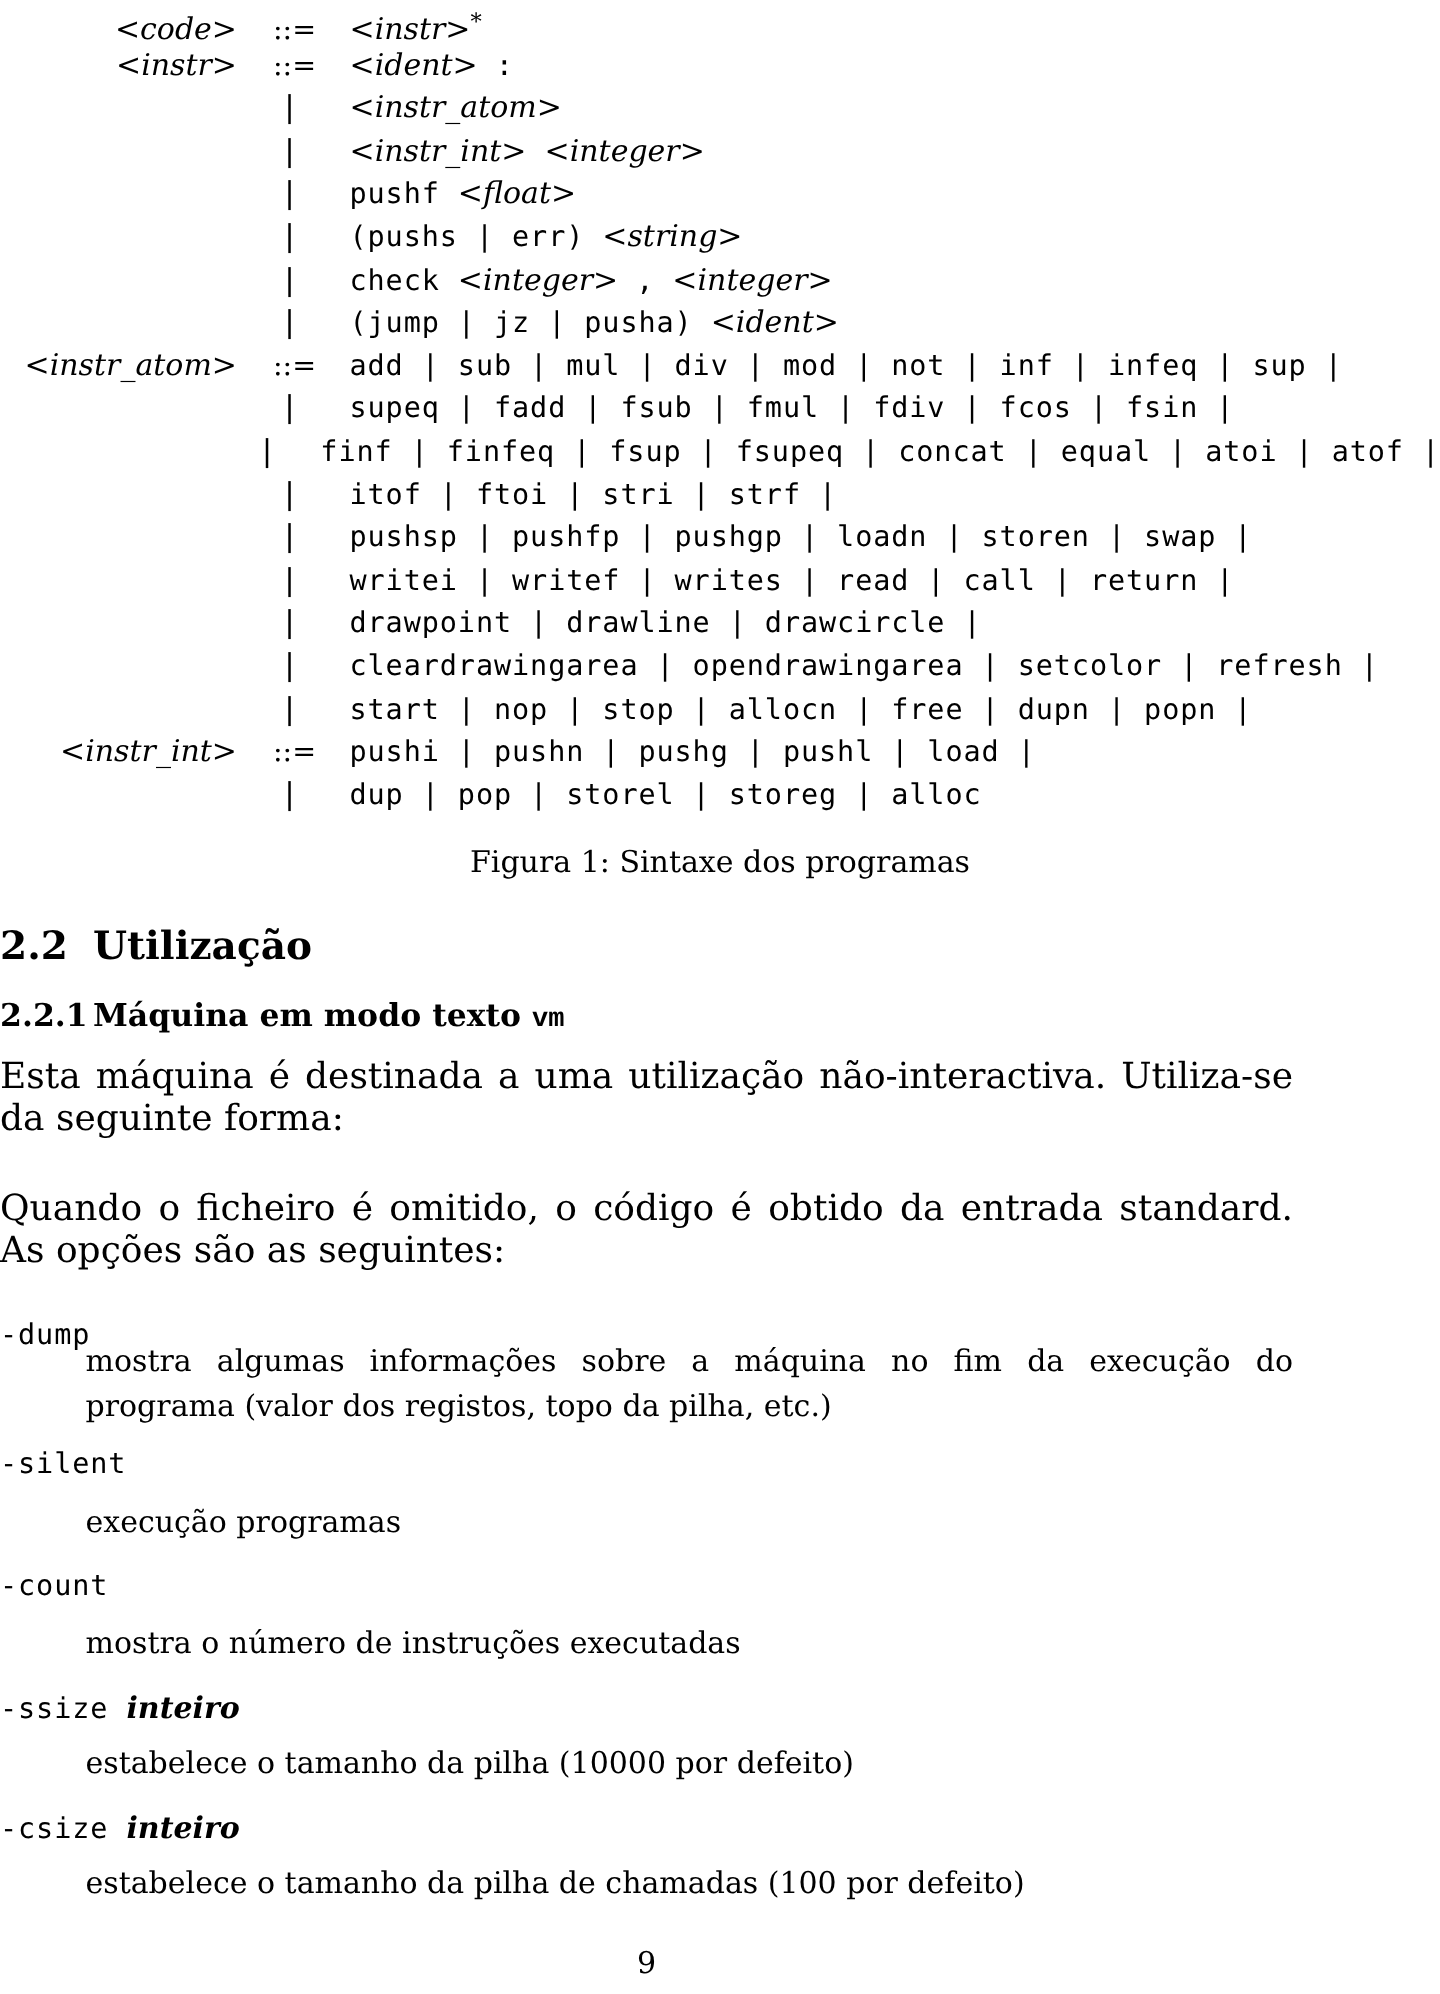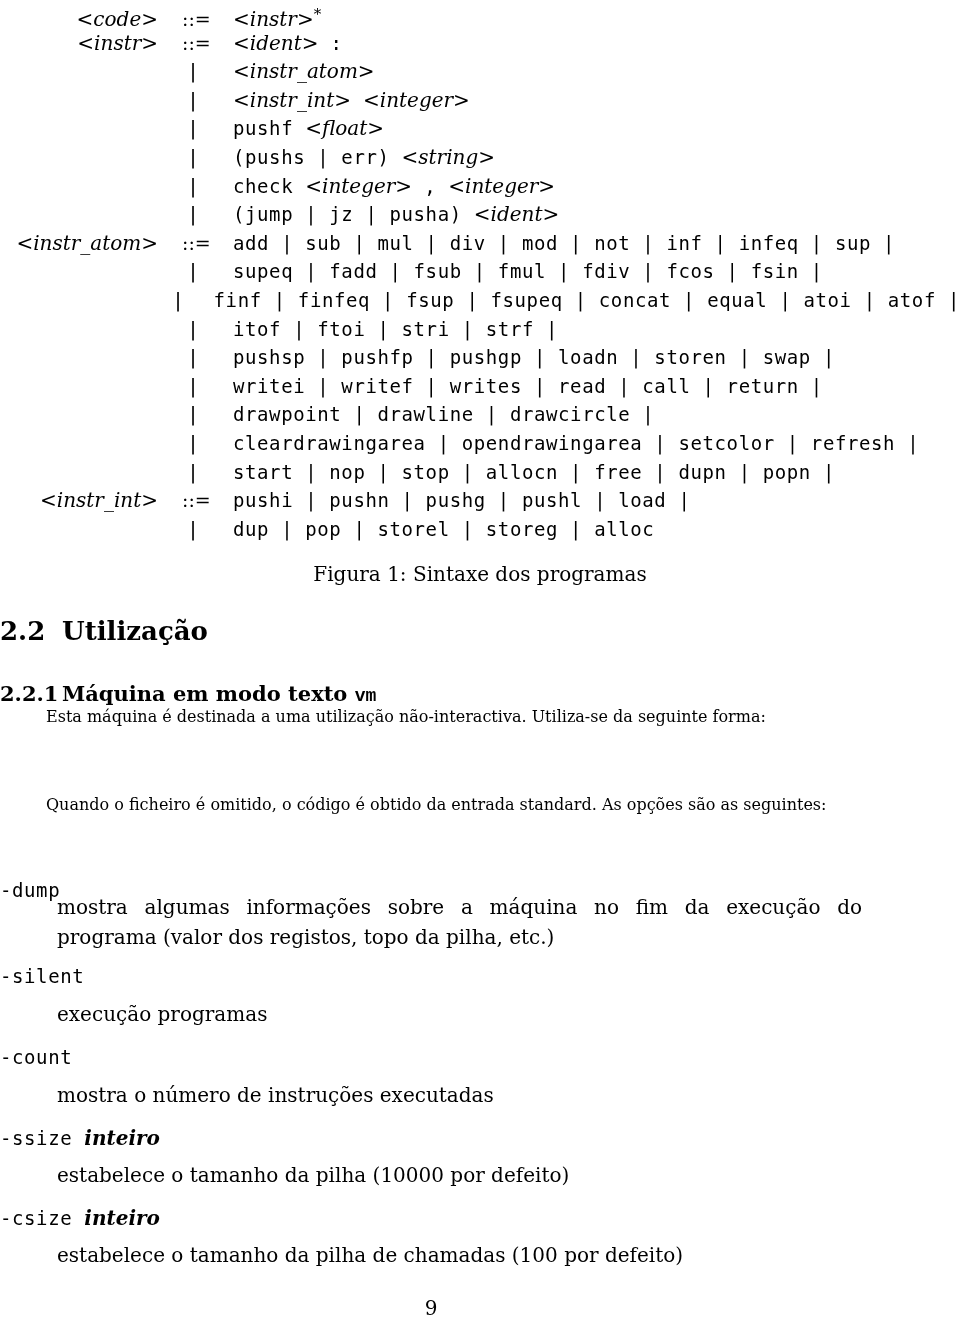--- a/index.html
+++ b/index.html
@@ -104,38 +104,37 @@
 
   .h-sub {
     position: absolute;
     left: 0;
     top: 664px;
     font-size: 21px;
     font-weight: bold;
     font-family: "DejaVu Serif", "Liberation Serif", serif;
     white-space: nowrap;
   }
-  .h-sub .num { display: inline-block; width: 62px; margin-top: 17px; }
+  .h-sub .num { display: inline-block; width: 62px; }
   .h-sub .mono {
     font-family: Liberation Mono, monospace;
     font-size: 18px;
     font-weight: bold;
   }
 
   
   .para {
     position: absolute;
     left: 0;
     width: 862px;
-    font-size: 16px;
+    font-size: 24px;
     line-height: 28px;
     text-align: justify;
     text-justify: inter-word;
     font-family: "DejaVu Serif", "Liberation Serif", serif;
-    margin-left: 46px;
   }
   .p1 { top: 703px; }
   .p2 { top: 791px; }
 
   .codeline {
     position: absolute;
     left: 48px;
     top: 752px;
     font-family: "DejaVu Sans Mono", "Liberation Mono", monospace;
     font-size: 19px;

